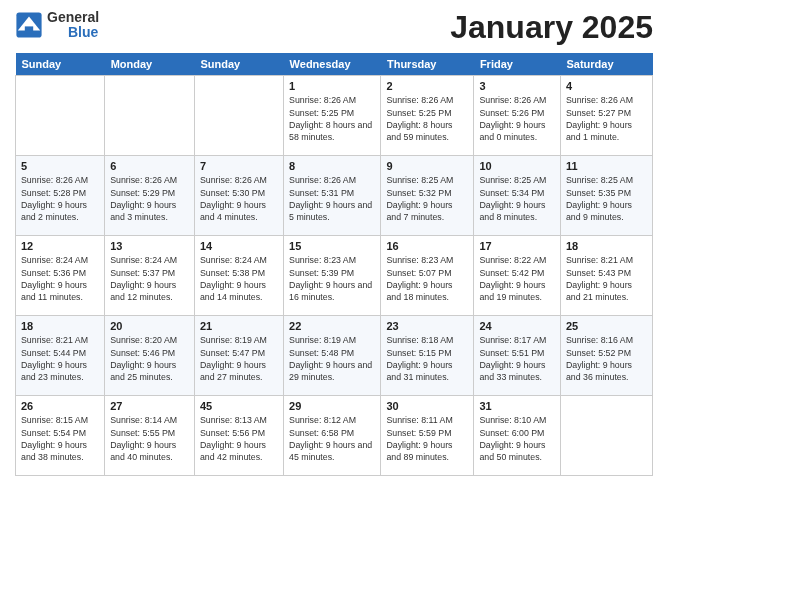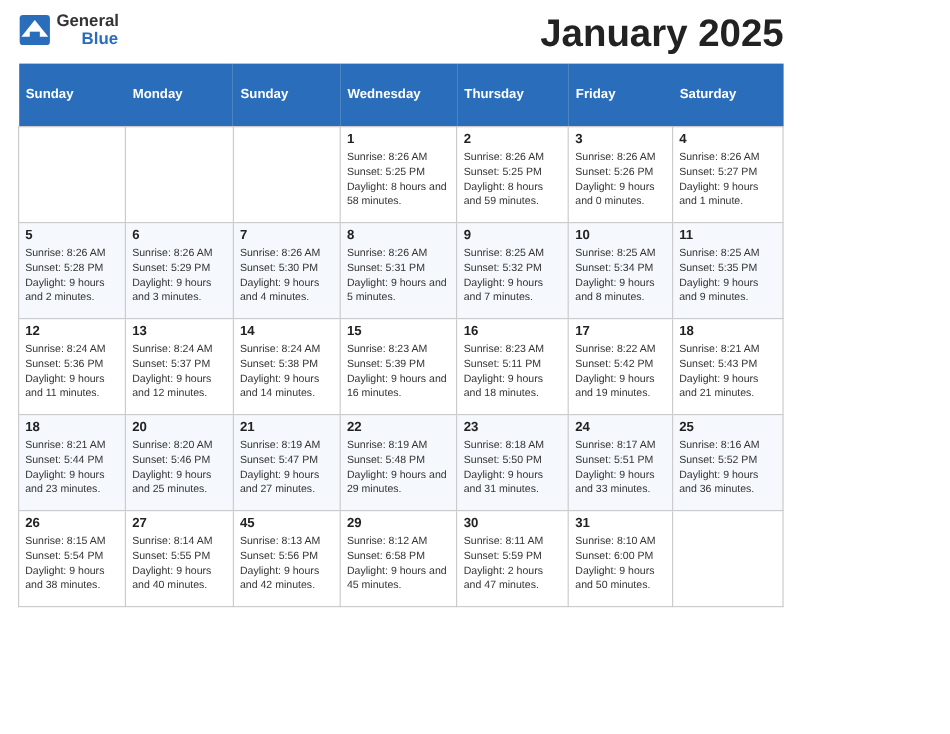--- a/index.html
+++ b/index.html
@@ -60,21 +60,21 @@
     }
     .calendar {
       width: 100%;
       border-collapse: collapse;
       font-size: 9.5px;
     }
     .calendar th {
       background-color: #2a6ebb;
       color: #fff;
       text-align: left;
-      padding: 20px 6px;
+      padding: 5px 6px;
       font-size: 11px;
       font-weight: bold;
       margin-top: 31px;
     }
     .calendar td {
       border: 1px solid #ccc;
       vertical-align: top;
       padding: 4px 5px;
       width: 113px;
       height: 80px;
@@ -202,21 +202,21 @@
           <td>
             <span class="day-num">14</span>
             <div class="day-info"><span>Sunrise: 8:24 AM</span><br><span>Sunset: 5:38 PM</span><br><span>Daylight: 9 hours and 14 minutes.</span></div>
           </td>
           <td>
             <span class="day-num">15</span>
             <div class="day-info"><span>Sunrise: 8:23 AM</span><br><span>Sunset: 5:39 PM</span><br><span>Daylight: 9 hours and 16 minutes.</span></div>
           </td>
           <td>
             <span class="day-num">16</span>
-            <div class="day-info"><span>Sunrise: 8:23 AM</span><br><span>Sunset: 5:11 PM</span><br><span>Daylight: 9 hours and 18 minutes.</span></div>
+            <div class="day-info"><span>Sunrise: 8:23 AM</span><br><span>Sunset: 5:07 PM</span><br><span>Daylight: 9 hours and 18 minutes.</span></div>
           </td>
           <td>
             <span class="day-num">17</span>
             <div class="day-info"><span>Sunrise: 8:22 AM</span><br><span>Sunset: 5:42 PM</span><br><span>Daylight: 9 hours and 19 minutes.</span></div>
           </td>
           <td>
             <span class="day-num">18</span>
             <div class="day-info"><span>Sunrise: 8:21 AM</span><br><span>Sunset: 5:43 PM</span><br><span>Daylight: 9 hours and 21 minutes.</span></div>
           </td>
         </tr>
@@ -232,21 +232,21 @@
           <td>
             <span class="day-num">21</span>
             <div class="day-info"><span>Sunrise: 8:19 AM</span><br><span>Sunset: 5:47 PM</span><br><span>Daylight: 9 hours and 27 minutes.</span></div>
           </td>
           <td>
             <span class="day-num">22</span>
             <div class="day-info"><span>Sunrise: 8:19 AM</span><br><span>Sunset: 5:48 PM</span><br><span>Daylight: 9 hours and 29 minutes.</span></div>
           </td>
           <td>
             <span class="day-num">23</span>
-            <div class="day-info"><span>Sunrise: 8:18 AM</span><br><span>Sunset: 5:50 PM</span><br><span>Daylight: 9 hours and 31 minutes.</span></div>
+            <div class="day-info"><span>Sunrise: 8:18 AM</span><br><span>Sunset: 5:15 PM</span><br><span>Daylight: 9 hours and 31 minutes.</span></div>
           </td>
           <td>
             <span class="day-num">24</span>
             <div class="day-info"><span>Sunrise: 8:17 AM</span><br><span>Sunset: 5:51 PM</span><br><span>Daylight: 9 hours and 33 minutes.</span></div>
           </td>
           <td>
             <span class="day-num">25</span>
             <div class="day-info"><span>Sunrise: 8:16 AM</span><br><span>Sunset: 5:52 PM</span><br><span>Daylight: 9 hours and 36 minutes.</span></div>
           </td>
         </tr>
@@ -262,21 +262,21 @@
           <td>
             <span class="day-num">45</span>
             <div class="day-info"><span>Sunrise: 8:13 AM</span><br><span>Sunset: 5:56 PM</span><br><span>Daylight: 9 hours and 42 minutes.</span></div>
           </td>
           <td>
             <span class="day-num">29</span>
             <div class="day-info"><span>Sunrise: 8:12 AM</span><br><span>Sunset: 6:58 PM</span><br><span>Daylight: 9 hours and 45 minutes.</span></div>
           </td>
           <td>
             <span class="day-num">30</span>
-            <div class="day-info"><span>Sunrise: 8:11 AM</span><br><span>Sunset: 5:59 PM</span><br><span>Daylight: 2 hours and 47 minutes.</span></div>
+            <div class="day-info"><span>Sunrise: 8:11 AM</span><br><span>Sunset: 5:59 PM</span><br><span>Daylight: 9 hours and 89 minutes.</span></div>
           </td>
           <td>
             <span class="day-num">31</span>
             <div class="day-info"><span>Sunrise: 8:10 AM</span><br><span>Sunset: 6:00 PM</span><br><span>Daylight: 9 hours and 50 minutes.</span></div>
           </td>
           <td class="empty-cell"></td>
         </tr>
       </tbody>
   </table>
 </div>

